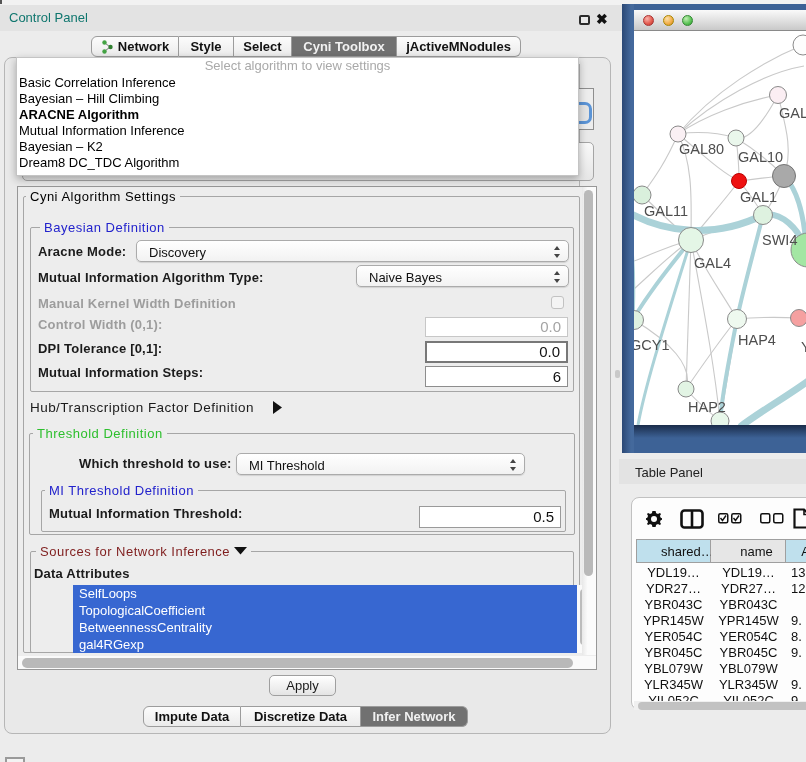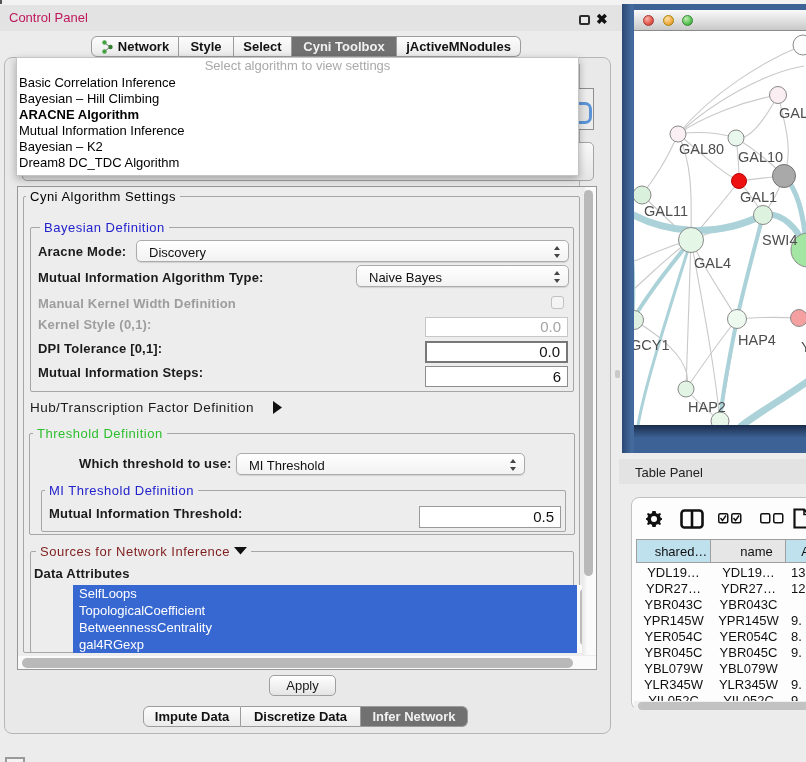--- a/index.html
+++ b/index.html
@@ -3,21 +3,21 @@
 <meta charset="utf-8">
 <style>
 * { margin:0; padding:0; box-sizing:border-box; }
 html,body { width:806px; height:762px; overflow:hidden; }
 body { font-family:"Liberation Sans", sans-serif; background:#ececec; position:relative; }
 #page { position:absolute; top:0; left:0; width:806px; height:762px; }
 .abs { position:absolute; }
 
 #topstrip { top:0; left:0; width:806px; height:5px; background:#f2f2f2; }
 #cpband { top:5px; left:0; width:762px; height:26px; background:#e3e3e3; }
-#cpband .title { position:absolute; left:9px; top:5px; font-size:13px; color:#be185d; }
+#cpband .title { position:absolute; left:9px; top:5px; font-size:13px; color:#0f766e; }
 #floaticon { top:15px; left:579px; width:11px; height:10px; border:2px solid #2b2b2b; border-radius:2px; background:#e9e9e9; }
 #closeicon { top:11px; left:596px; font-size:14px; font-weight:bold; color:#111; }
 
 .tabstrip { display:flex; height:21px; }
 .tab { border-top:1px solid #9c9c9c; border-bottom:1px solid #9c9c9c; border-right:1px solid #9c9c9c;
   background:linear-gradient(#fcfcfc,#ebebeb); color:#111; font-size:13px; font-weight:bold;
   display:flex; align-items:center; justify-content:center; }
 .tab.first { border-left:1px solid #9c9c9c; border-radius:6px 0 0 6px; }
 .tab.last { border-radius:0 6px 6px 0; }
 .tab.sel { background:#717171; color:#f1f1f1; }
@@ -110,21 +110,21 @@
     <div class="ctext">Naive Bayes</div>
     <svg class="carr" width="8" height="14" viewBox="0 0 8 14">
         <path d="M4 1 L7 5 L1 5 Z" fill="#444"></path>
         <path d="M4 13 L7 9 L1 9 Z" fill="#444"></path>
       </svg>
   </div>
 
   <div class="lbl dis" style="left:38px;top:296px;">Manual Kernel Width Definition</div>
   <div class="abs" style="left:551px;top:296px;width:13px;height:13px;border:1px solid #c2c2c2;border-radius:3px;background:#f4f4f4;"></div>
 
-  <div class="lbl dis" style="left:38px;top:317px;">Kernel Style (0,1):</div>
+  <div class="lbl dis" style="left:38px;top:317px;">Control Width (0,1):</div>
   <div class="field" style="left:425px;top:317px;width:143px;height:20px;border:1px solid #c7c7c7;color:#a4a4a4;line-height:18px;">0.0</div>
 
   <div class="lbl" style="left:38px;top:341px;">DPI Tolerance [0,1]:</div>
   <div class="field" style="left:425px;top:341px;width:143px;height:22px;border:2px solid #787878;line-height:18px;">0.0</div>
 
   <div class="lbl" style="left:38px;top:365px;">Mutual Information Steps:</div>
   <div class="field" style="left:425px;top:366px;width:143px;height:21px;border:1px solid #8d8d8d;line-height:19px;">6</div>
 
   <div class="abs" style="left:30px;top:400px;font-size:13.5px;letter-spacing:0.45px;color:#1b1b1b;">Hub/Transcription Factor Definition</div>
   <svg class="abs" style="left:272px;top:401px;" width="11" height="13" viewBox="0 0 11 13">
@@ -297,21 +297,21 @@
     <svg style="position:absolute;left:128px;top:15px;" width="24" height="11" viewBox="0 0 24 11">
       <rect x="0.75" y="0.75" width="9" height="9" rx="1.5" fill="none" stroke="#111" stroke-width="1.5"></rect>
       <rect x="13.75" y="0.75" width="9" height="9" rx="1.5" fill="none" stroke="#111" stroke-width="1.5"></rect>
     </svg>
     <svg style="position:absolute;left:161px;top:10px;" width="24" height="21" viewBox="0 0 24 21">
       <path d="M1.5 1.5 L11 1.5 L16 6.5 L16 19.5 L1.5 19.5 Z" fill="none" stroke="#111" stroke-width="2.2"></path>
       <path d="M11 1.5 L11 6.5 L16 6.5" fill="none" stroke="#111" stroke-width="1.6"></path>
     </svg>
 
     <div style="position:absolute;left:4px;top:41px;width:181px;height:162px;overflow:hidden;font-size:13px;color:#111;">
-      <div style="position:absolute;left:0;top:0;width:75px;height:24px;background:#bfe0ed;border:1px solid #9f9f9f;text-align:center;line-height:23px;padding-left:15px;">shared…</div>
+      <div style="position:absolute;left:0;top:0;width:75px;height:24px;background:#bfe0ed;border:1px solid #9f9f9f;line-height:23px;padding-left:24px;">shared…</div>
       <div style="position:absolute;left:75px;top:0;width:75px;height:24px;background:#e6e6e6;border:1px solid #9f9f9f;border-left:none;text-align:center;line-height:23px;padding-left:17px;">name</div>
       <div style="position:absolute;left:150px;top:0;width:40px;height:24px;background:#bfe0ed;border:1px solid #9f9f9f;border-left:none;text-align:center;line-height:23px;">A</div>
       <div class="trow" style="top:26px;">
           <span class="c1">YDL19…</span>
           <span class="c2">YDL19…</span>
           <span class="c3">13</span>
         </div>
       <div class="trow" style="top:42px;">
           <span class="c1">YDR27…</span>
           <span class="c2">YDR27…</span>

